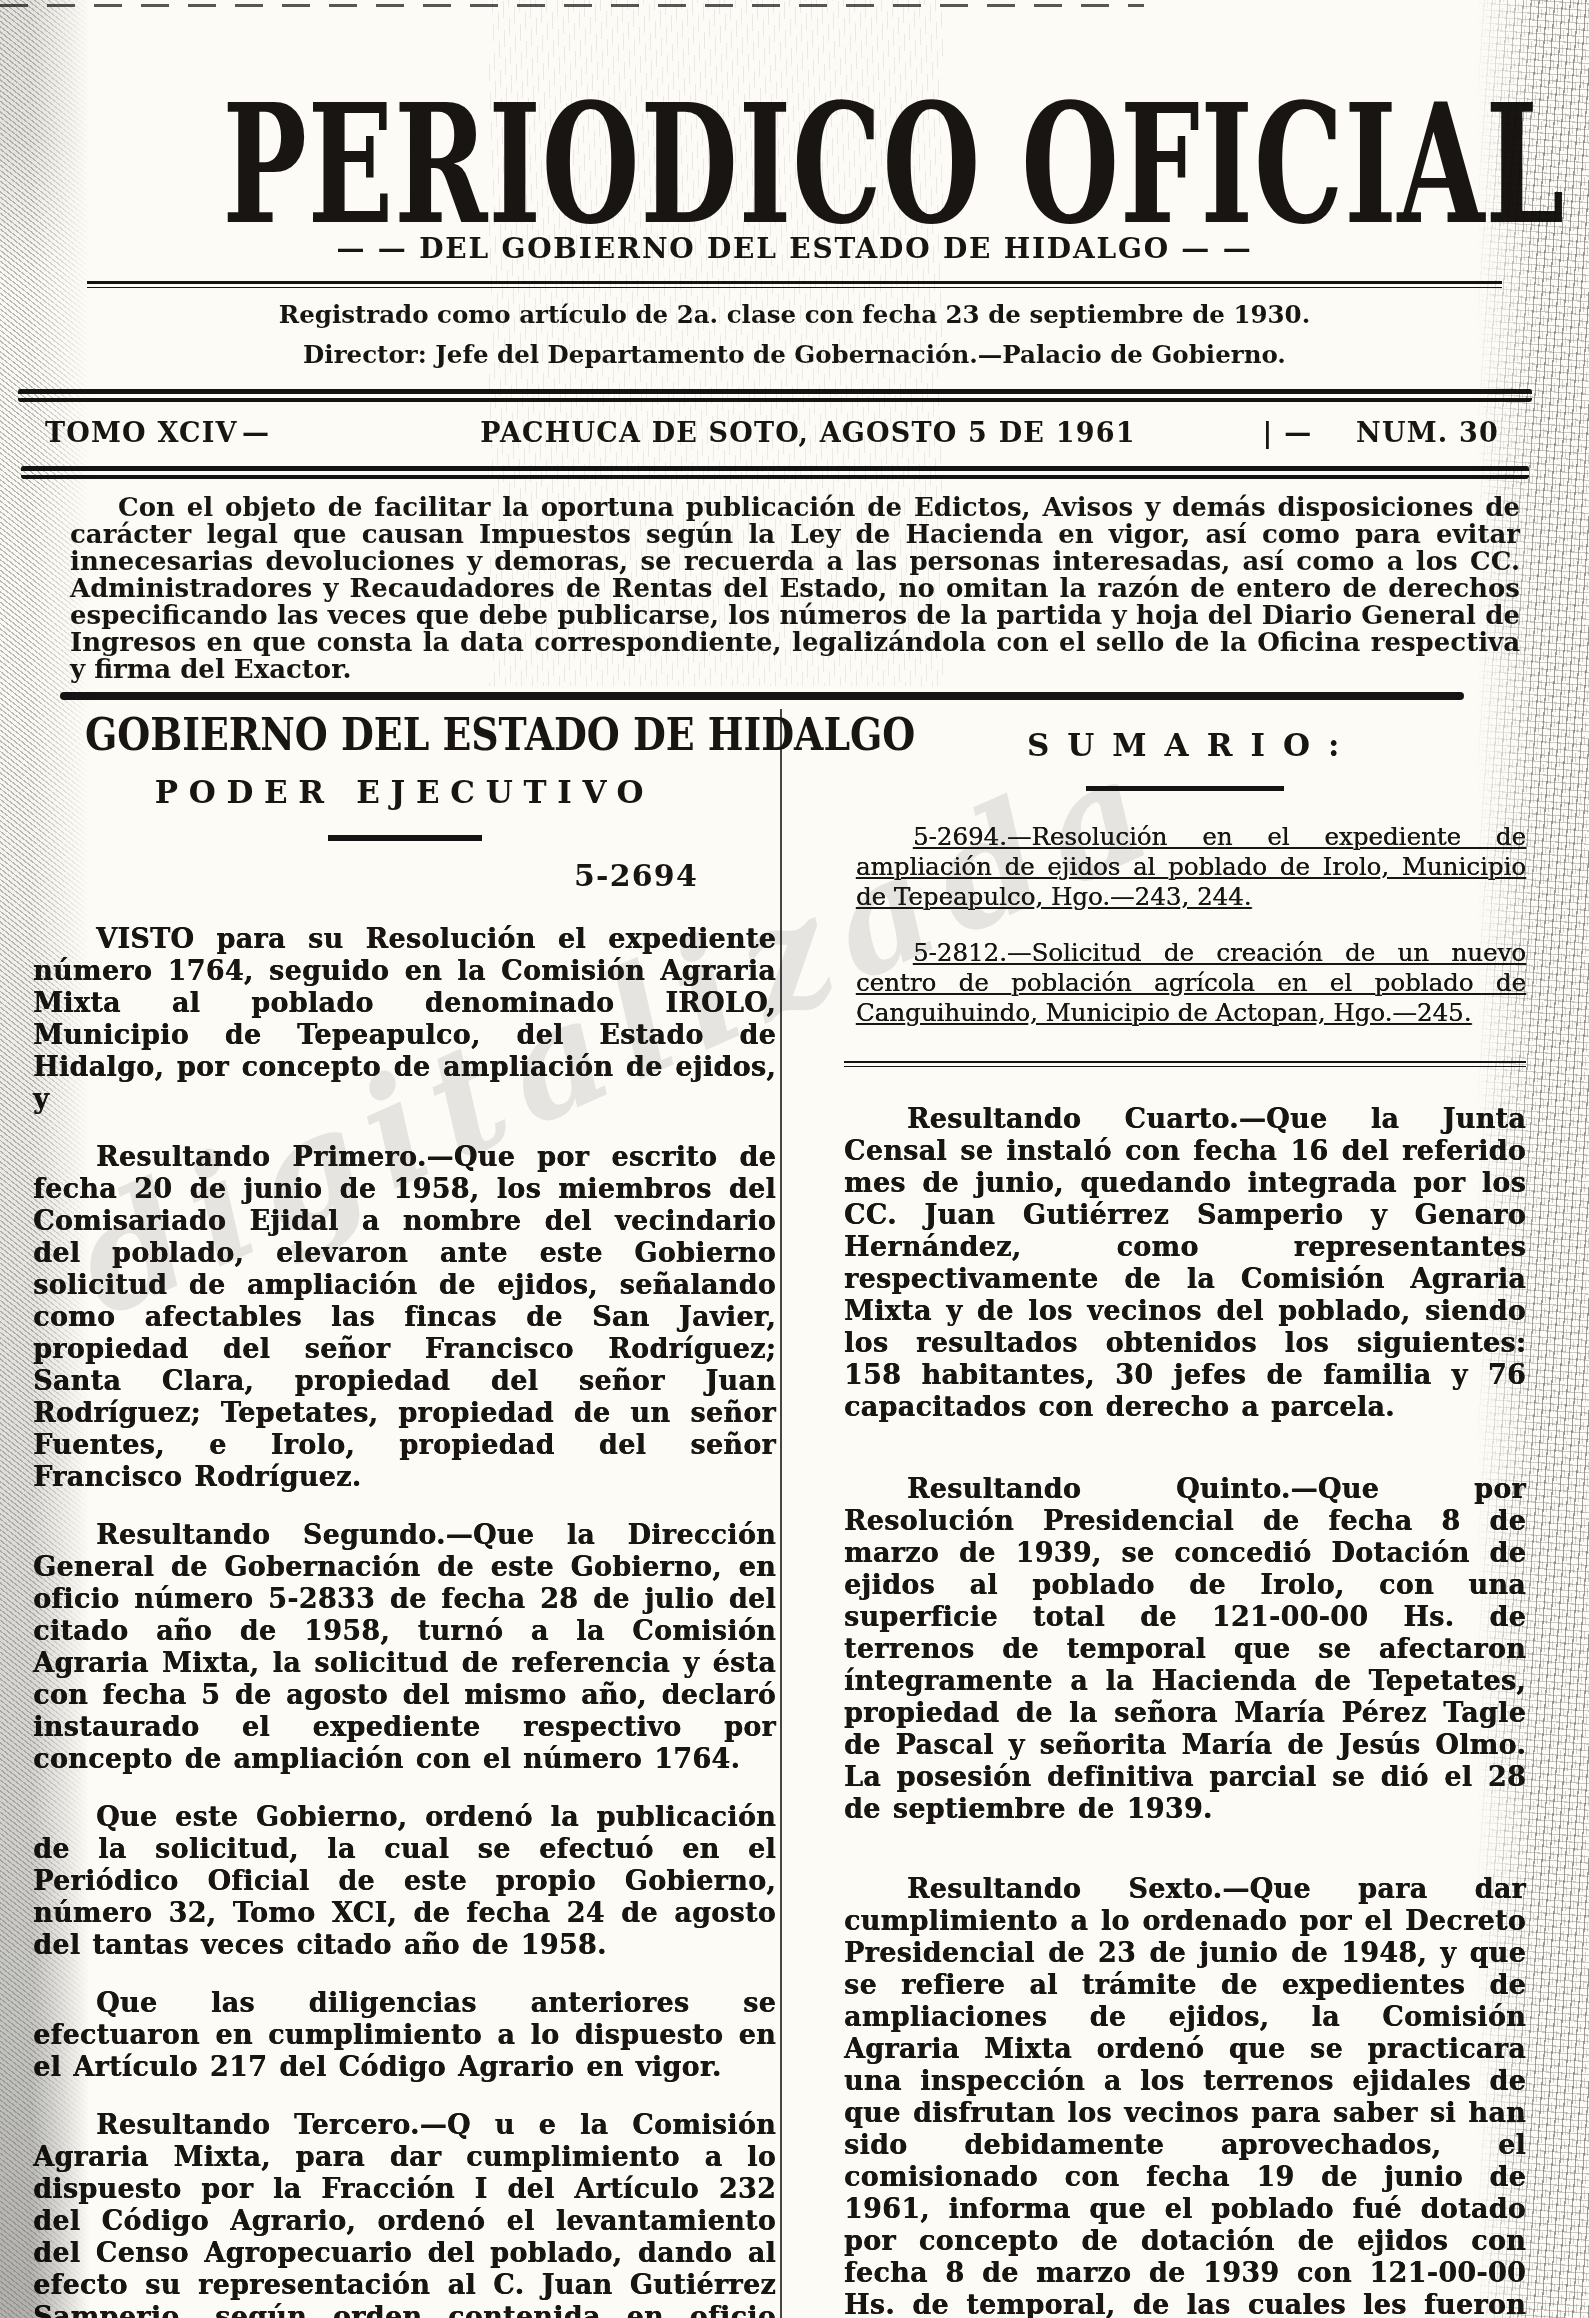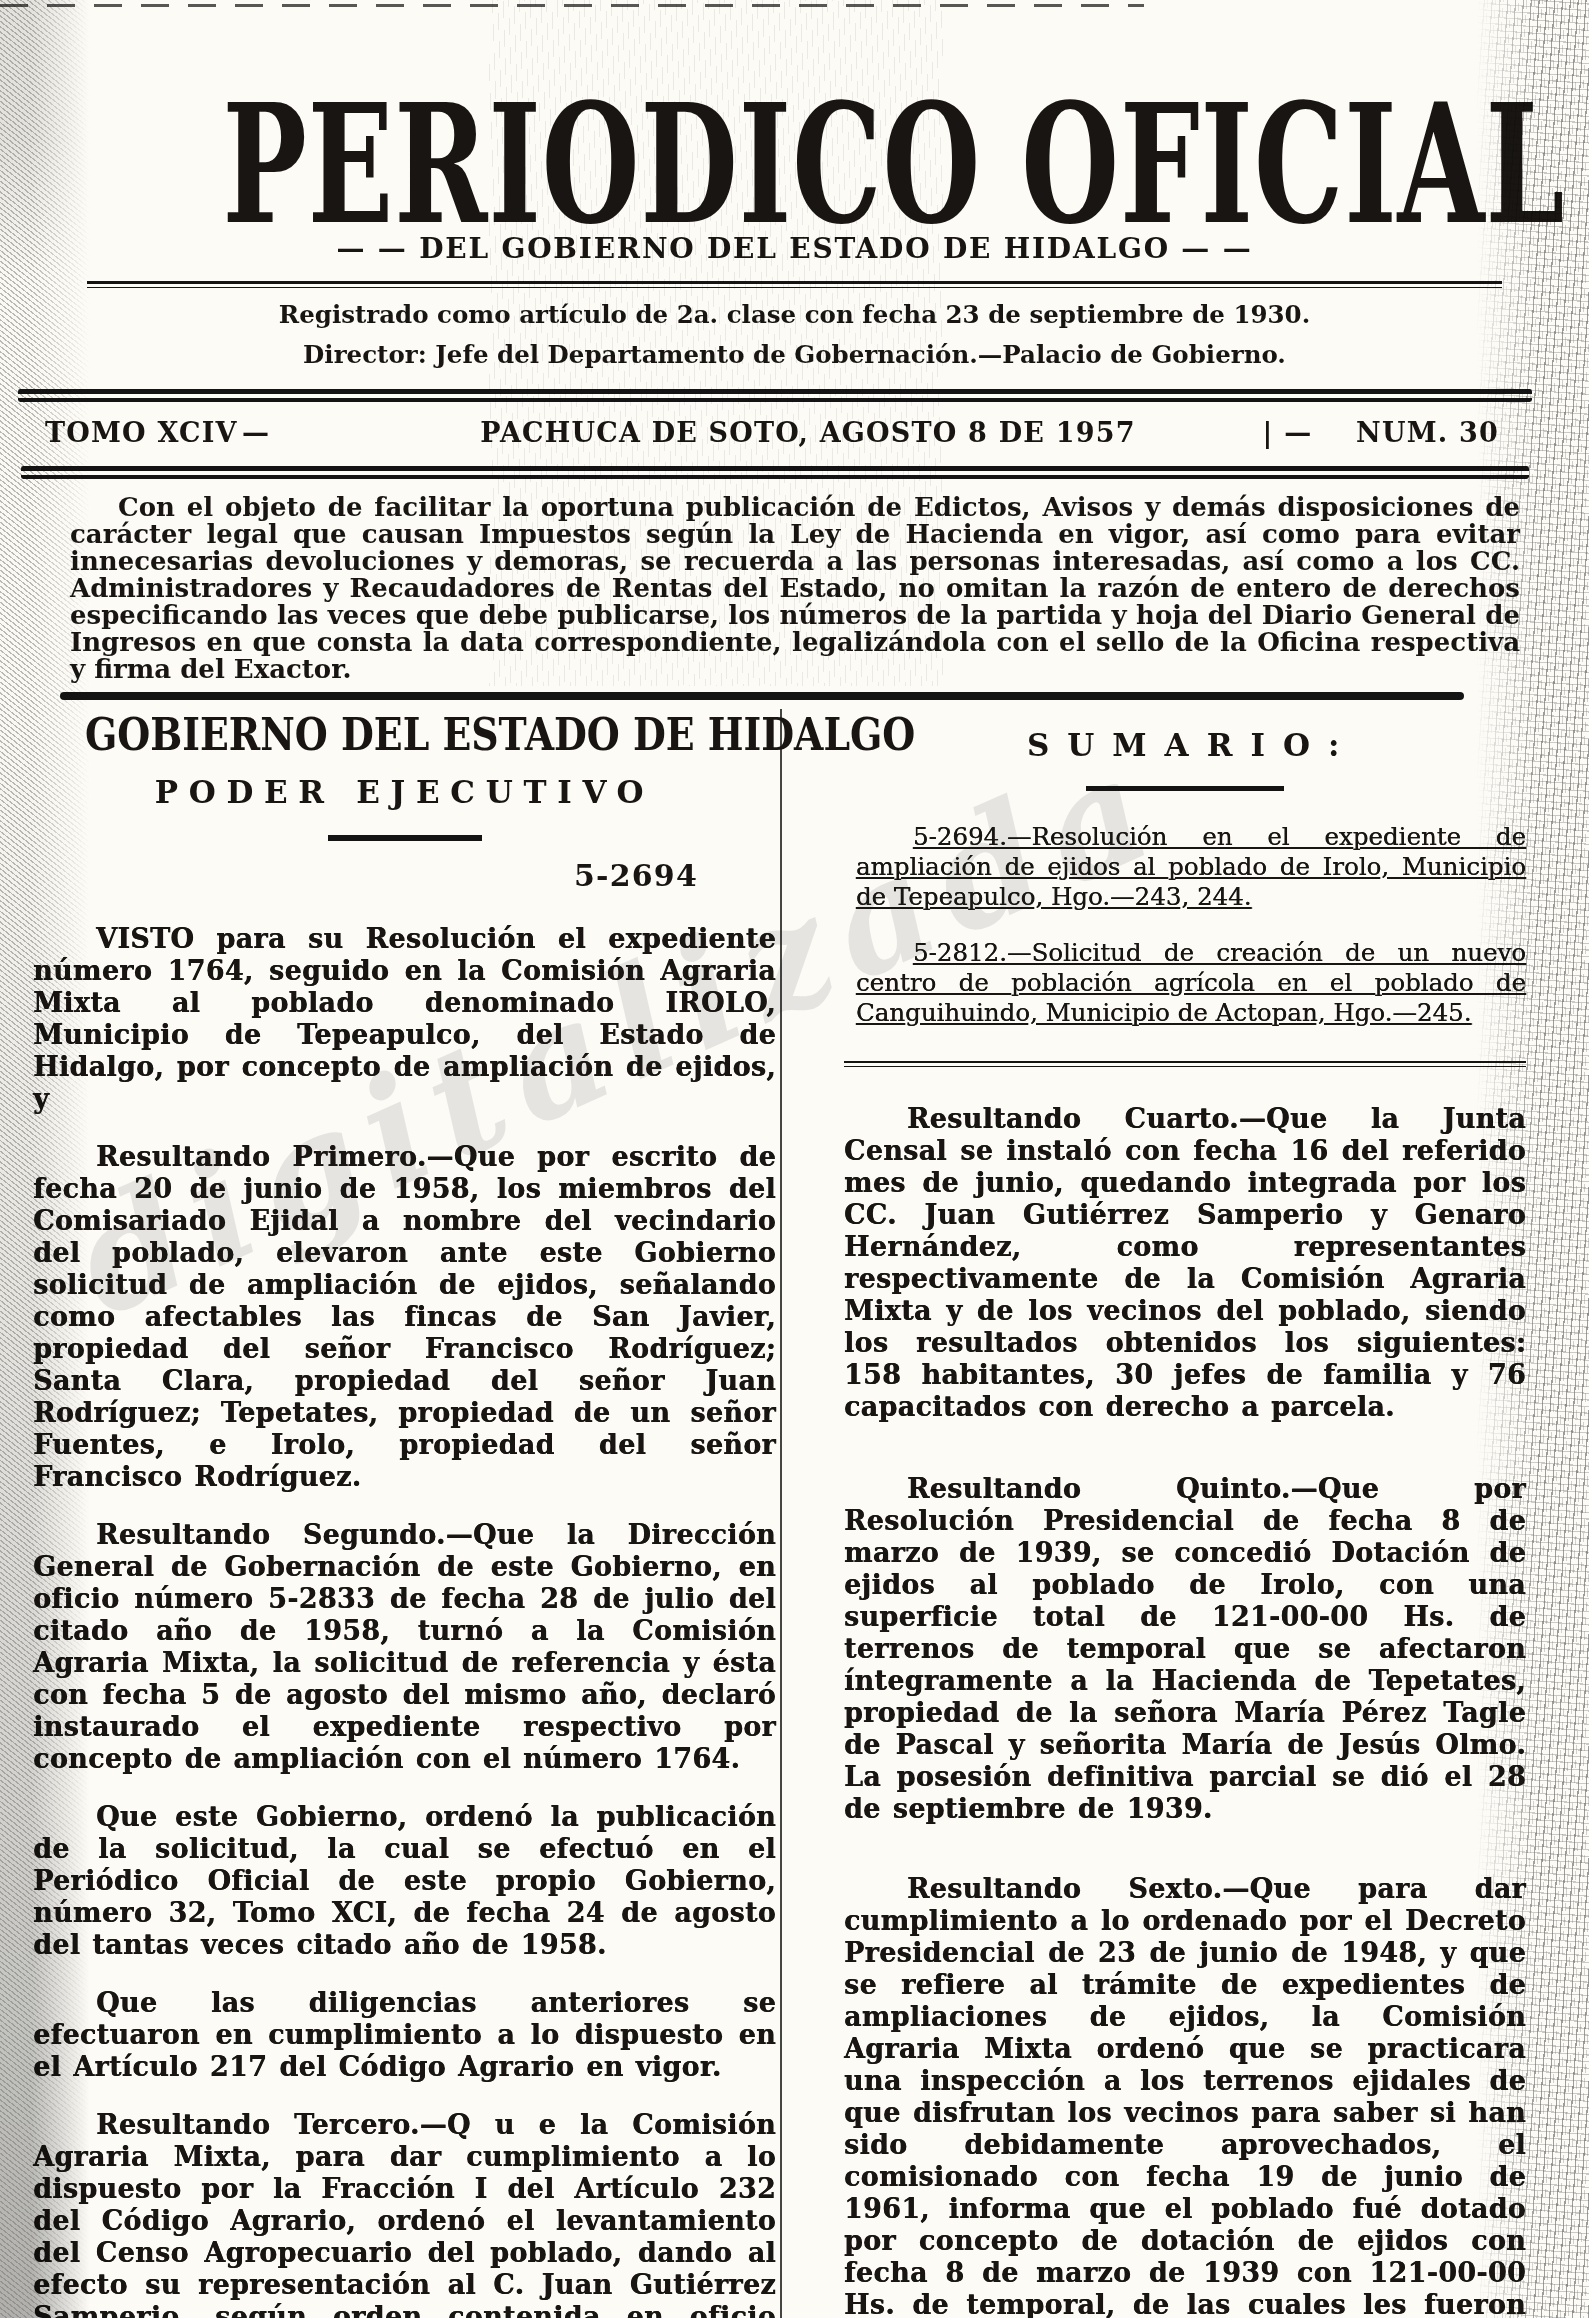--- a/index.html
+++ b/index.html
@@ -160,21 +160,21 @@
   <div class="masthead-title">PERIODICO OFICIAL</div>
   <div class="masthead-subtitle">— — DEL GOBIERNO DEL ESTADO DE HIDALGO — —</div>
   <div class="rule-thin-double"></div>
   <div class="registration-line">Registrado como artículo de 2a. clase con fecha 23 de septiembre de 1930.</div>
   <div class="director-line">Director: Jefe del Departamento de Gobernación.—Palacio de Gobierno.</div>
 
   <div class="rule-thick-double"></div>
   <div class="dateline">
     <span class="dl-tomo">TOMO XCIV</span>
     <span class="dl-dash">—</span>
-    <span class="dl-place">PACHUCA DE SOTO, AGOSTO 8 DE 1957</span>
+    <span class="dl-place">PACHUCA DE SOTO, AGOSTO 5 DE 1961</span>
     <span class="dl-numsep">| —</span>
     <span class="dl-num">NUM. 30</span>
   </div>
   <div class="rule-thick-double second"></div>
 
   <p class="notice">Con el objeto de facilitar la oportuna publicación de Edictos, Avisos y demás disposiciones de carácter legal que causan Impuestos según la Ley de Hacienda en vigor, así como para evitar innecesarias devoluciones y demoras, se recuerda a las personas interesadas, así como a los CC. Administradores y Recaudadores de Rentas del Estado, no omitan la razón de entero de derechos especificando las veces que debe publicarse, los números de la partida y hoja del Diario General de Ingresos en que consta la data correspondiente, legalizándola con el sello de la Oficina respectiva y firma del Exactor.</p>
   <div class="rule-heavy"></div>
 
   <div class="columns">
     <div class="col-divider"></div>

